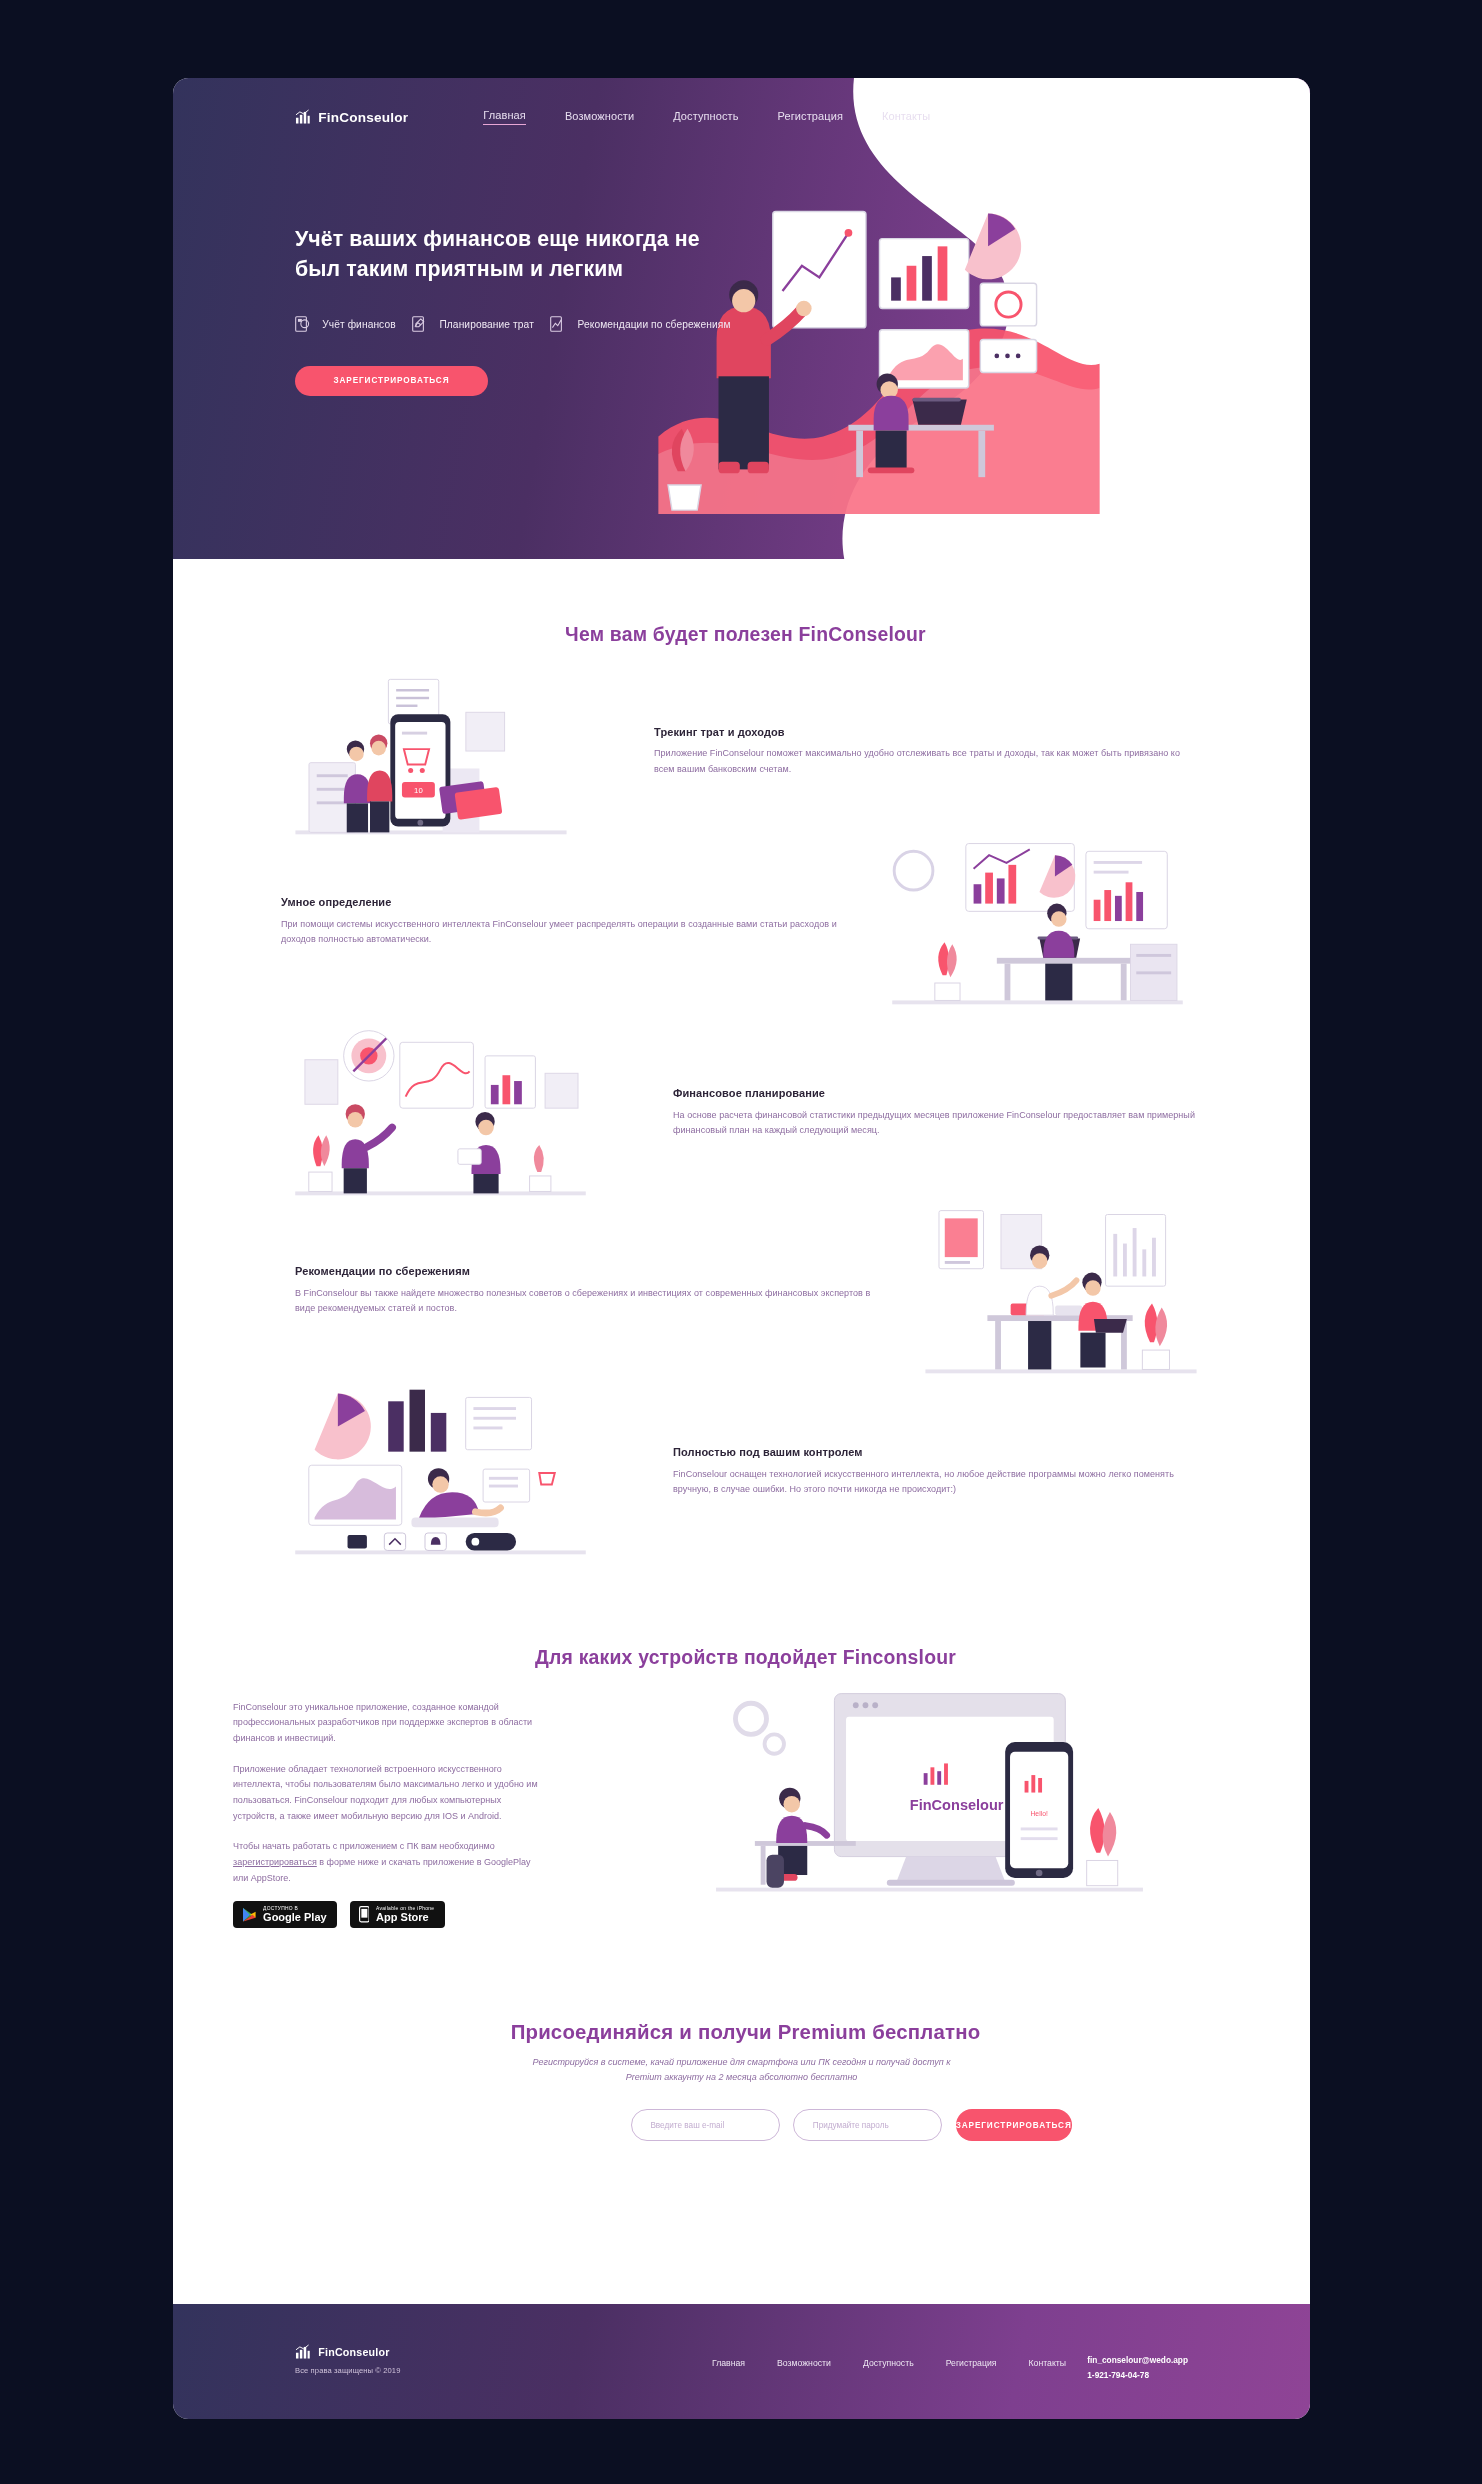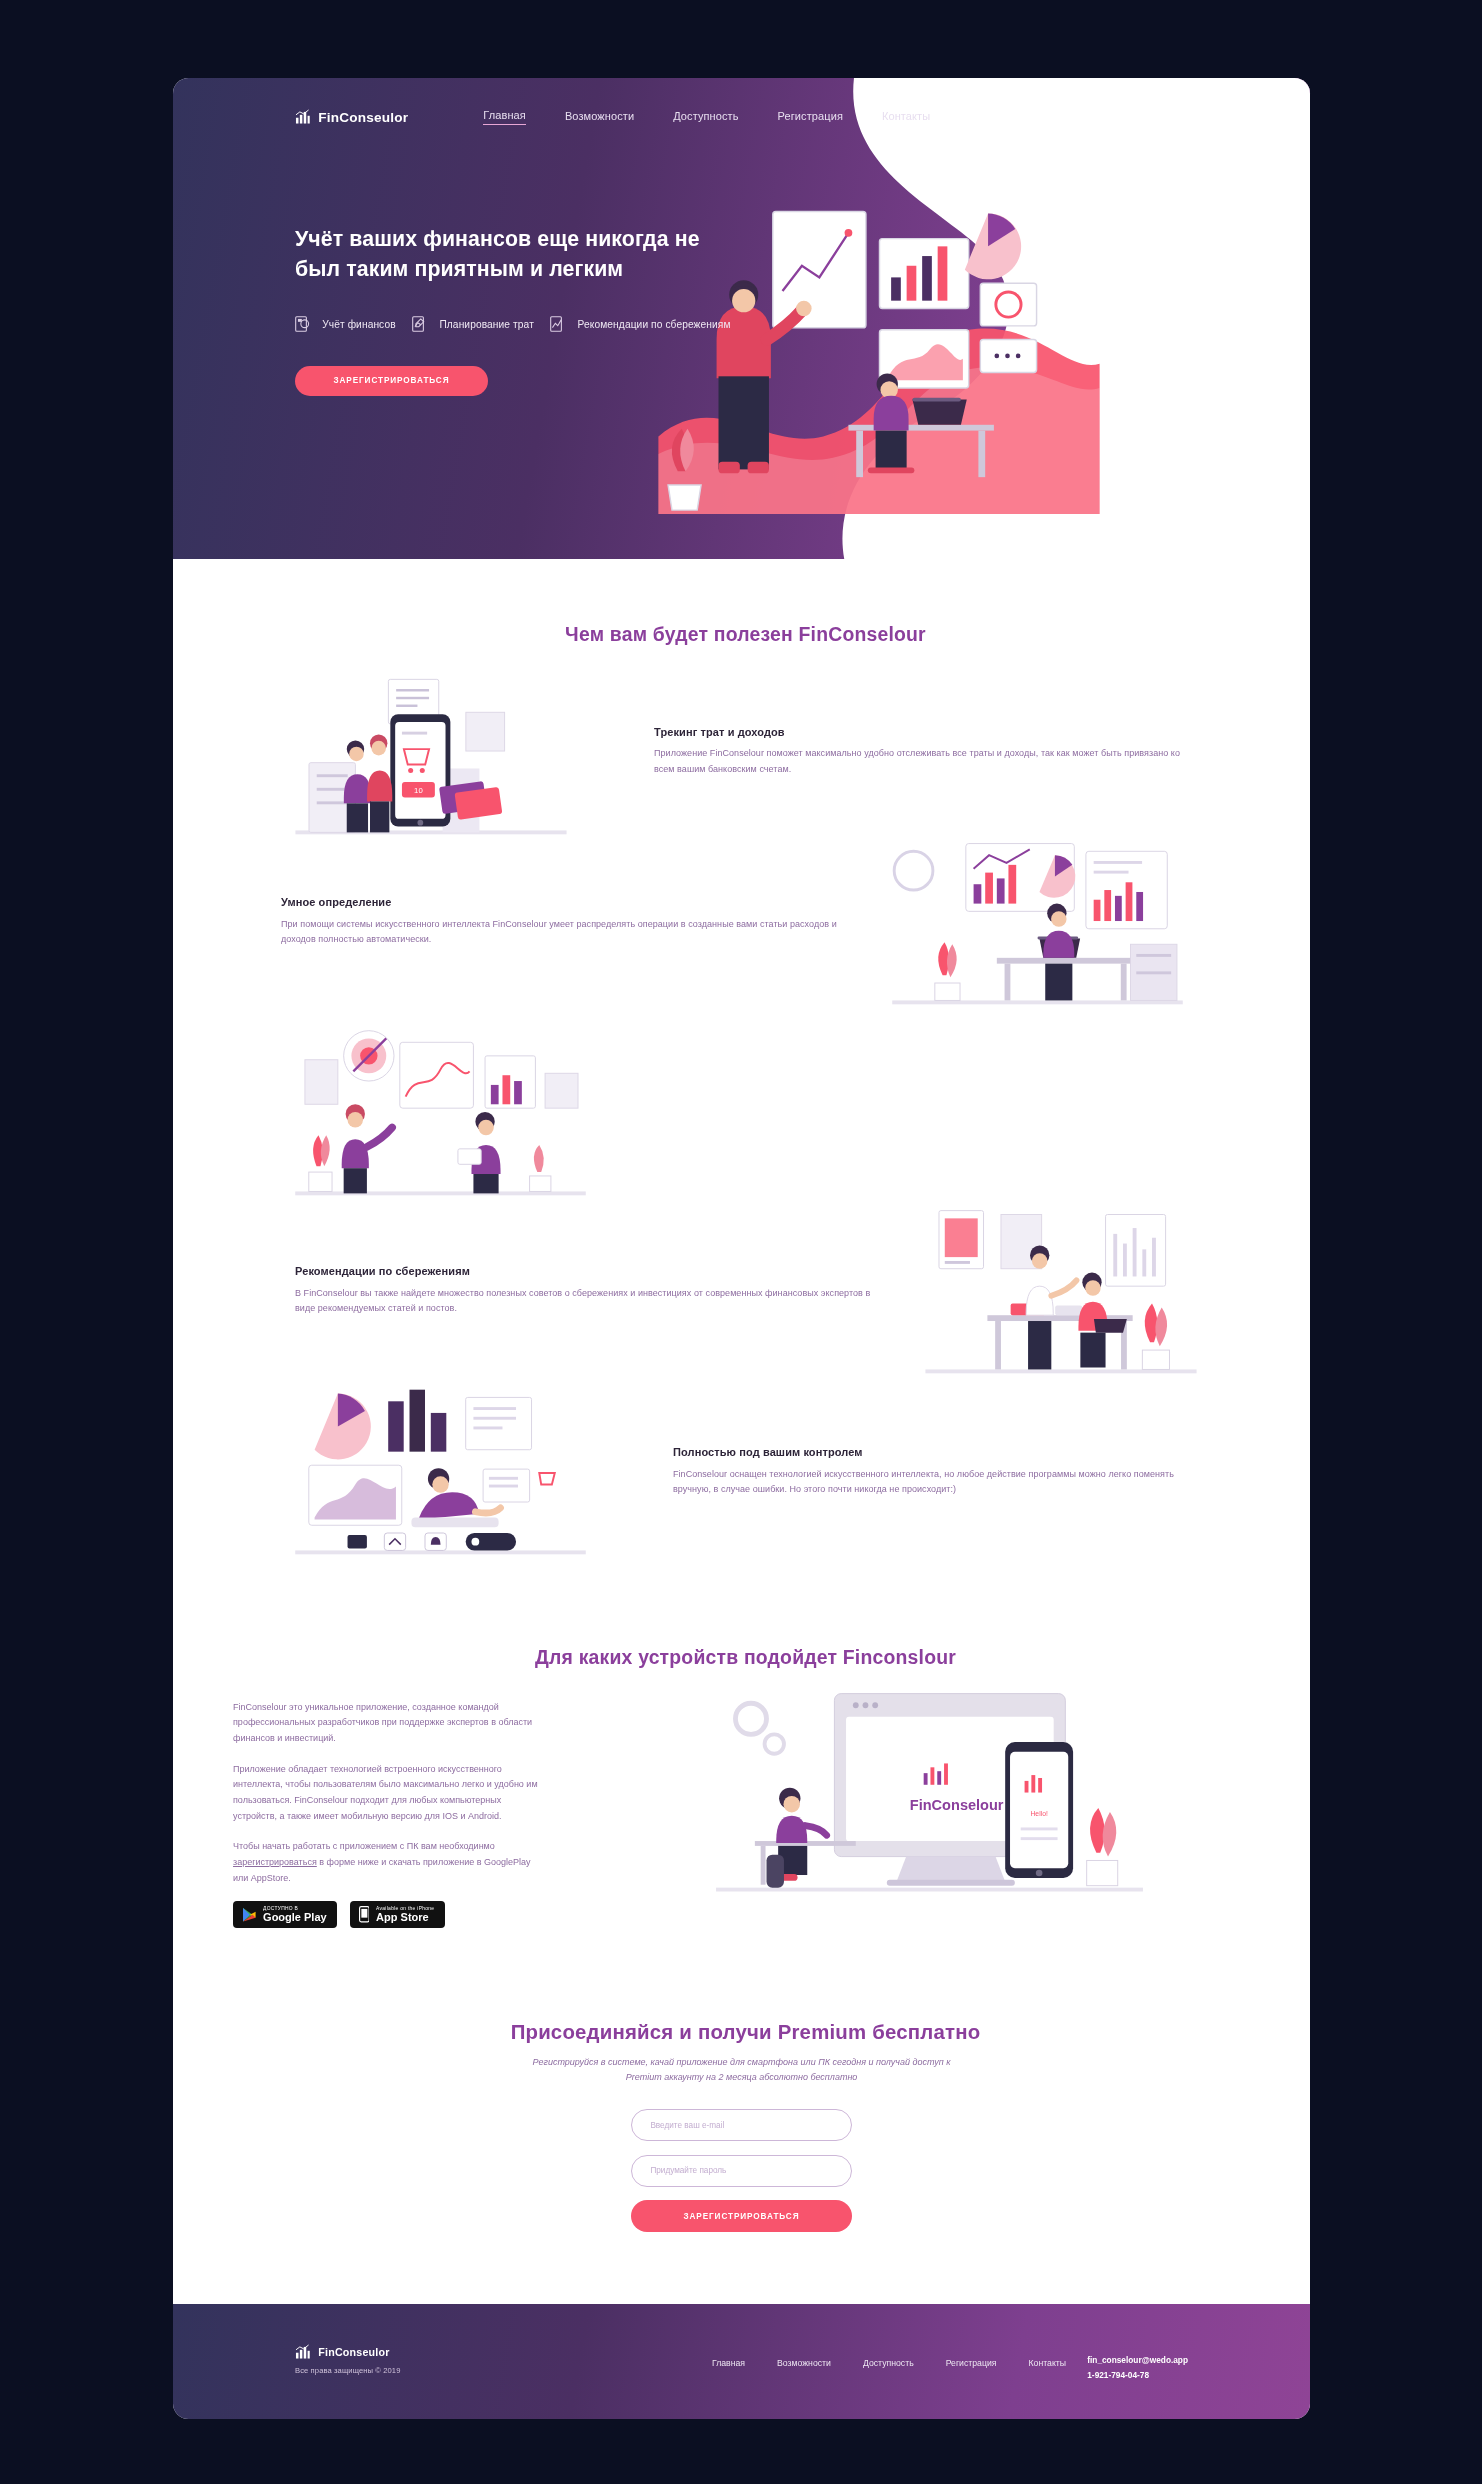--- a/index.html
+++ b/index.html
@@ -102,21 +102,21 @@
   .badge .b-sub{color:#fff;font-size:4.9px;letter-spacing:0.3px;line-height:1.1;text-transform:uppercase;}
   .badge .b-main{color:#fff;font-size:11px;font-weight:bold;line-height:1.1;}
 
   
   #signup-title{font-size:20.4px;}
   .signup-sub{
     text-align:center;color:#8d6ca0;font-size:9px;line-height:1.7;
     margin:10.7px auto 0;width:446px;font-style:italic;
   }
   .form{
-    margin:24px auto 10px;width:221px;display:flex;flex-direction:column;gap:13.6px;align-items:flex-start;
+    margin:24px auto 10px;width:221px;display:flex;flex-direction:row;gap:13.6px;align-items:flex-start;
   }
   .field{
     width:221px;height:32px;border:1px solid #cdb7d8;border-radius:16.5px;
     background:#fff;padding:0 18.4px;
     font-family:inherit;font-size:8.2px;color:#6f5a80;outline:none;
   }
   .field::placeholder{color:#c3aed0;}
   .submit{
     width:221px;height:32px;border:none;border-radius:16.5px;background:#f8546d;
     color:#fff;font-family:inherit;font-size:8.2px;font-weight:bold;letter-spacing:0.9px;
@@ -371,20 +371,24 @@
         <path d="M182,154 q0,-26 15,-26 q15,0 15,26 l0,4 l-30,0z" fill="#8b3f9c"></path>
         <rect x="184" y="158" width="26" height="20" fill="#2c2a45"></rect>
         <rect x="168" y="132" width="24" height="16" rx="2" fill="#fff" stroke="#d9d3e3"></rect>
 
         <path d="M22,150 q-8,-20 2,-32 q8,14 2,32z" fill="#f8546d"></path>
         <path d="M30,150 q10,-18 2,-32 q-10,16 -2,32z" fill="#f0899c"></path>
         <rect x="14" y="156" width="24" height="20" fill="#fff" stroke="#d9d3e3"></rect>
         <path d="M250,156 q-8,-18 2,-28 q8,12 2,28z" fill="#f0899c"></path>
         <rect x="242" y="160" width="22" height="16" fill="#fff" stroke="#d9d3e3"></rect>
       </svg>
+      <div class="txt left" style="margin-left:87px;">
+        <div class="f-head">Финансовое планирование</div>
+        <div class="f-body">На основе расчета финансовой статистики предыдущих месяцев приложение FinConselour предоставляет вам примерный финансовый план на каждый следующий месяц.</div>
+      </div>
     </div>
 
     <div class="frow" style="left:122px;top:553px;width:902px;justify-content:flex-end;">
       <div class="txt right" style="margin-right:49px;">
         <div class="f-head">Рекомендации по сбережениям</div>
         <div class="f-body">В FinConselour  вы также найдете множество полезных советов о сбережениях и инвестициях от современных финансовых экспертов в виде рекомендуемых статей и постов.</div>
       </div>
       <svg style="width:272px;height:184px;flex:none;" viewBox="0 0 280 190">
         <rect x="0" y="176" width="280" height="4" fill="#e7e3ee"></rect>
         <rect x="14" y="12" width="46" height="60" rx="2" fill="#fff" stroke="#d9d3e3"></rect>

